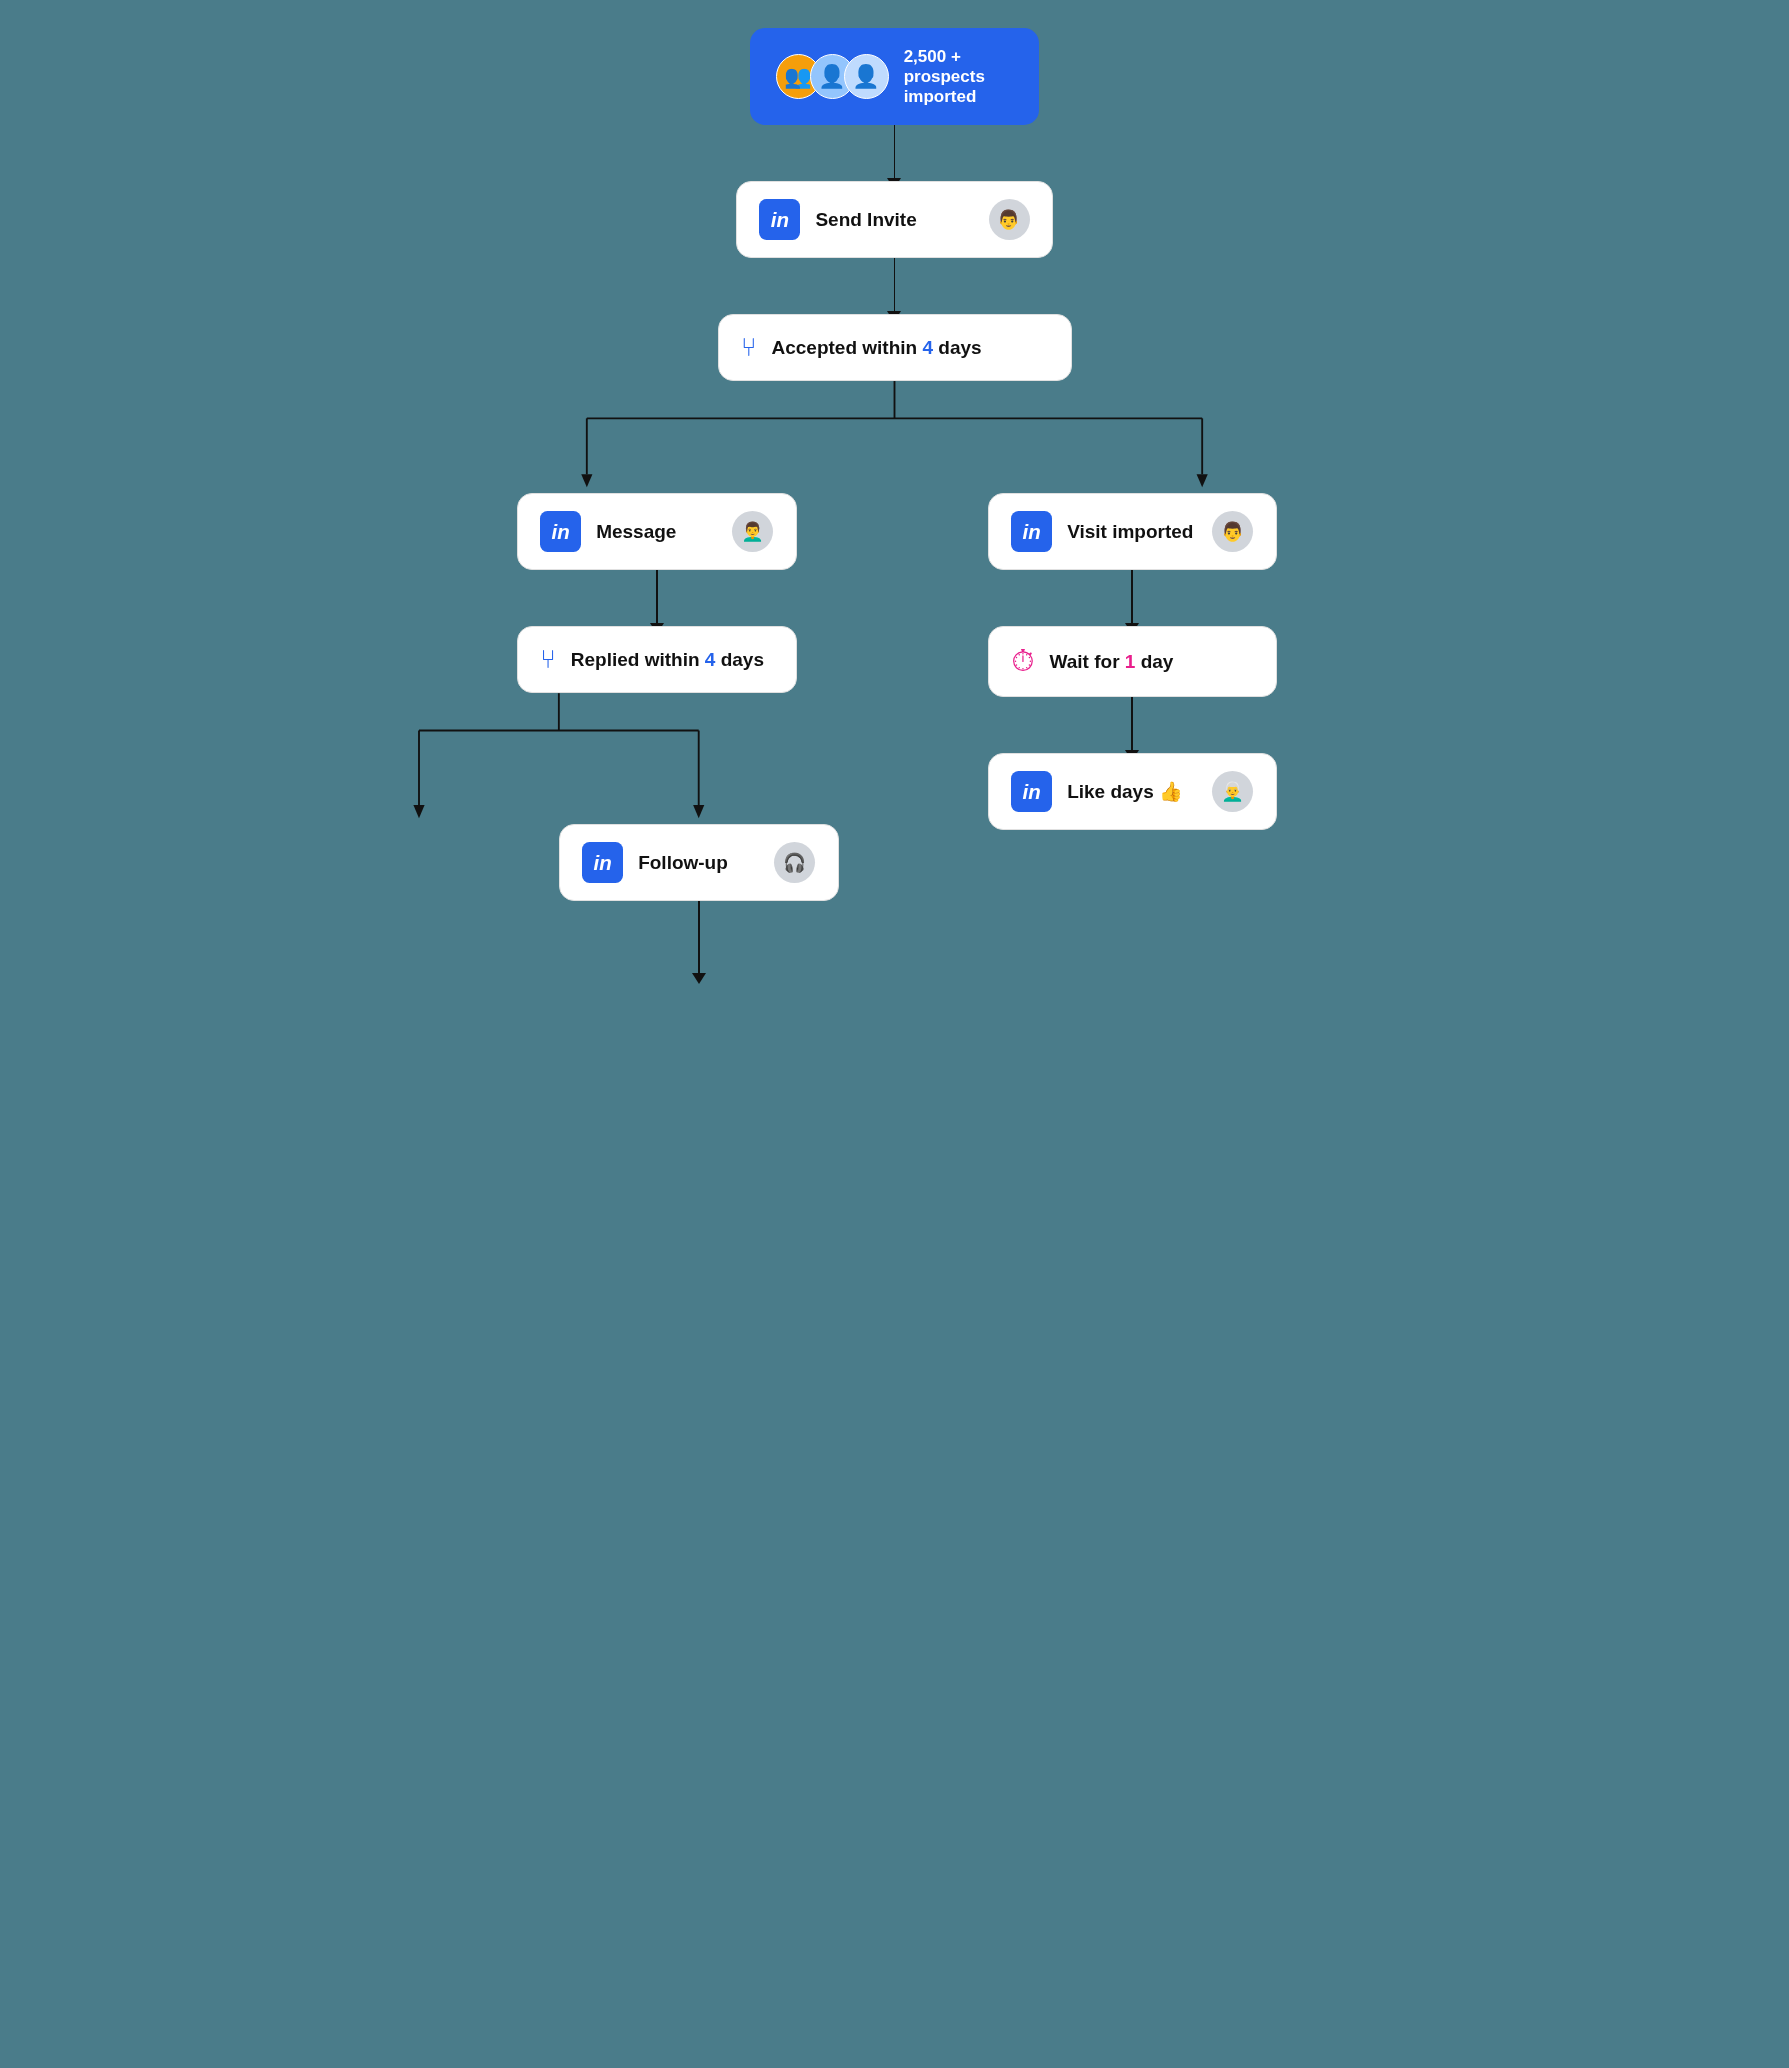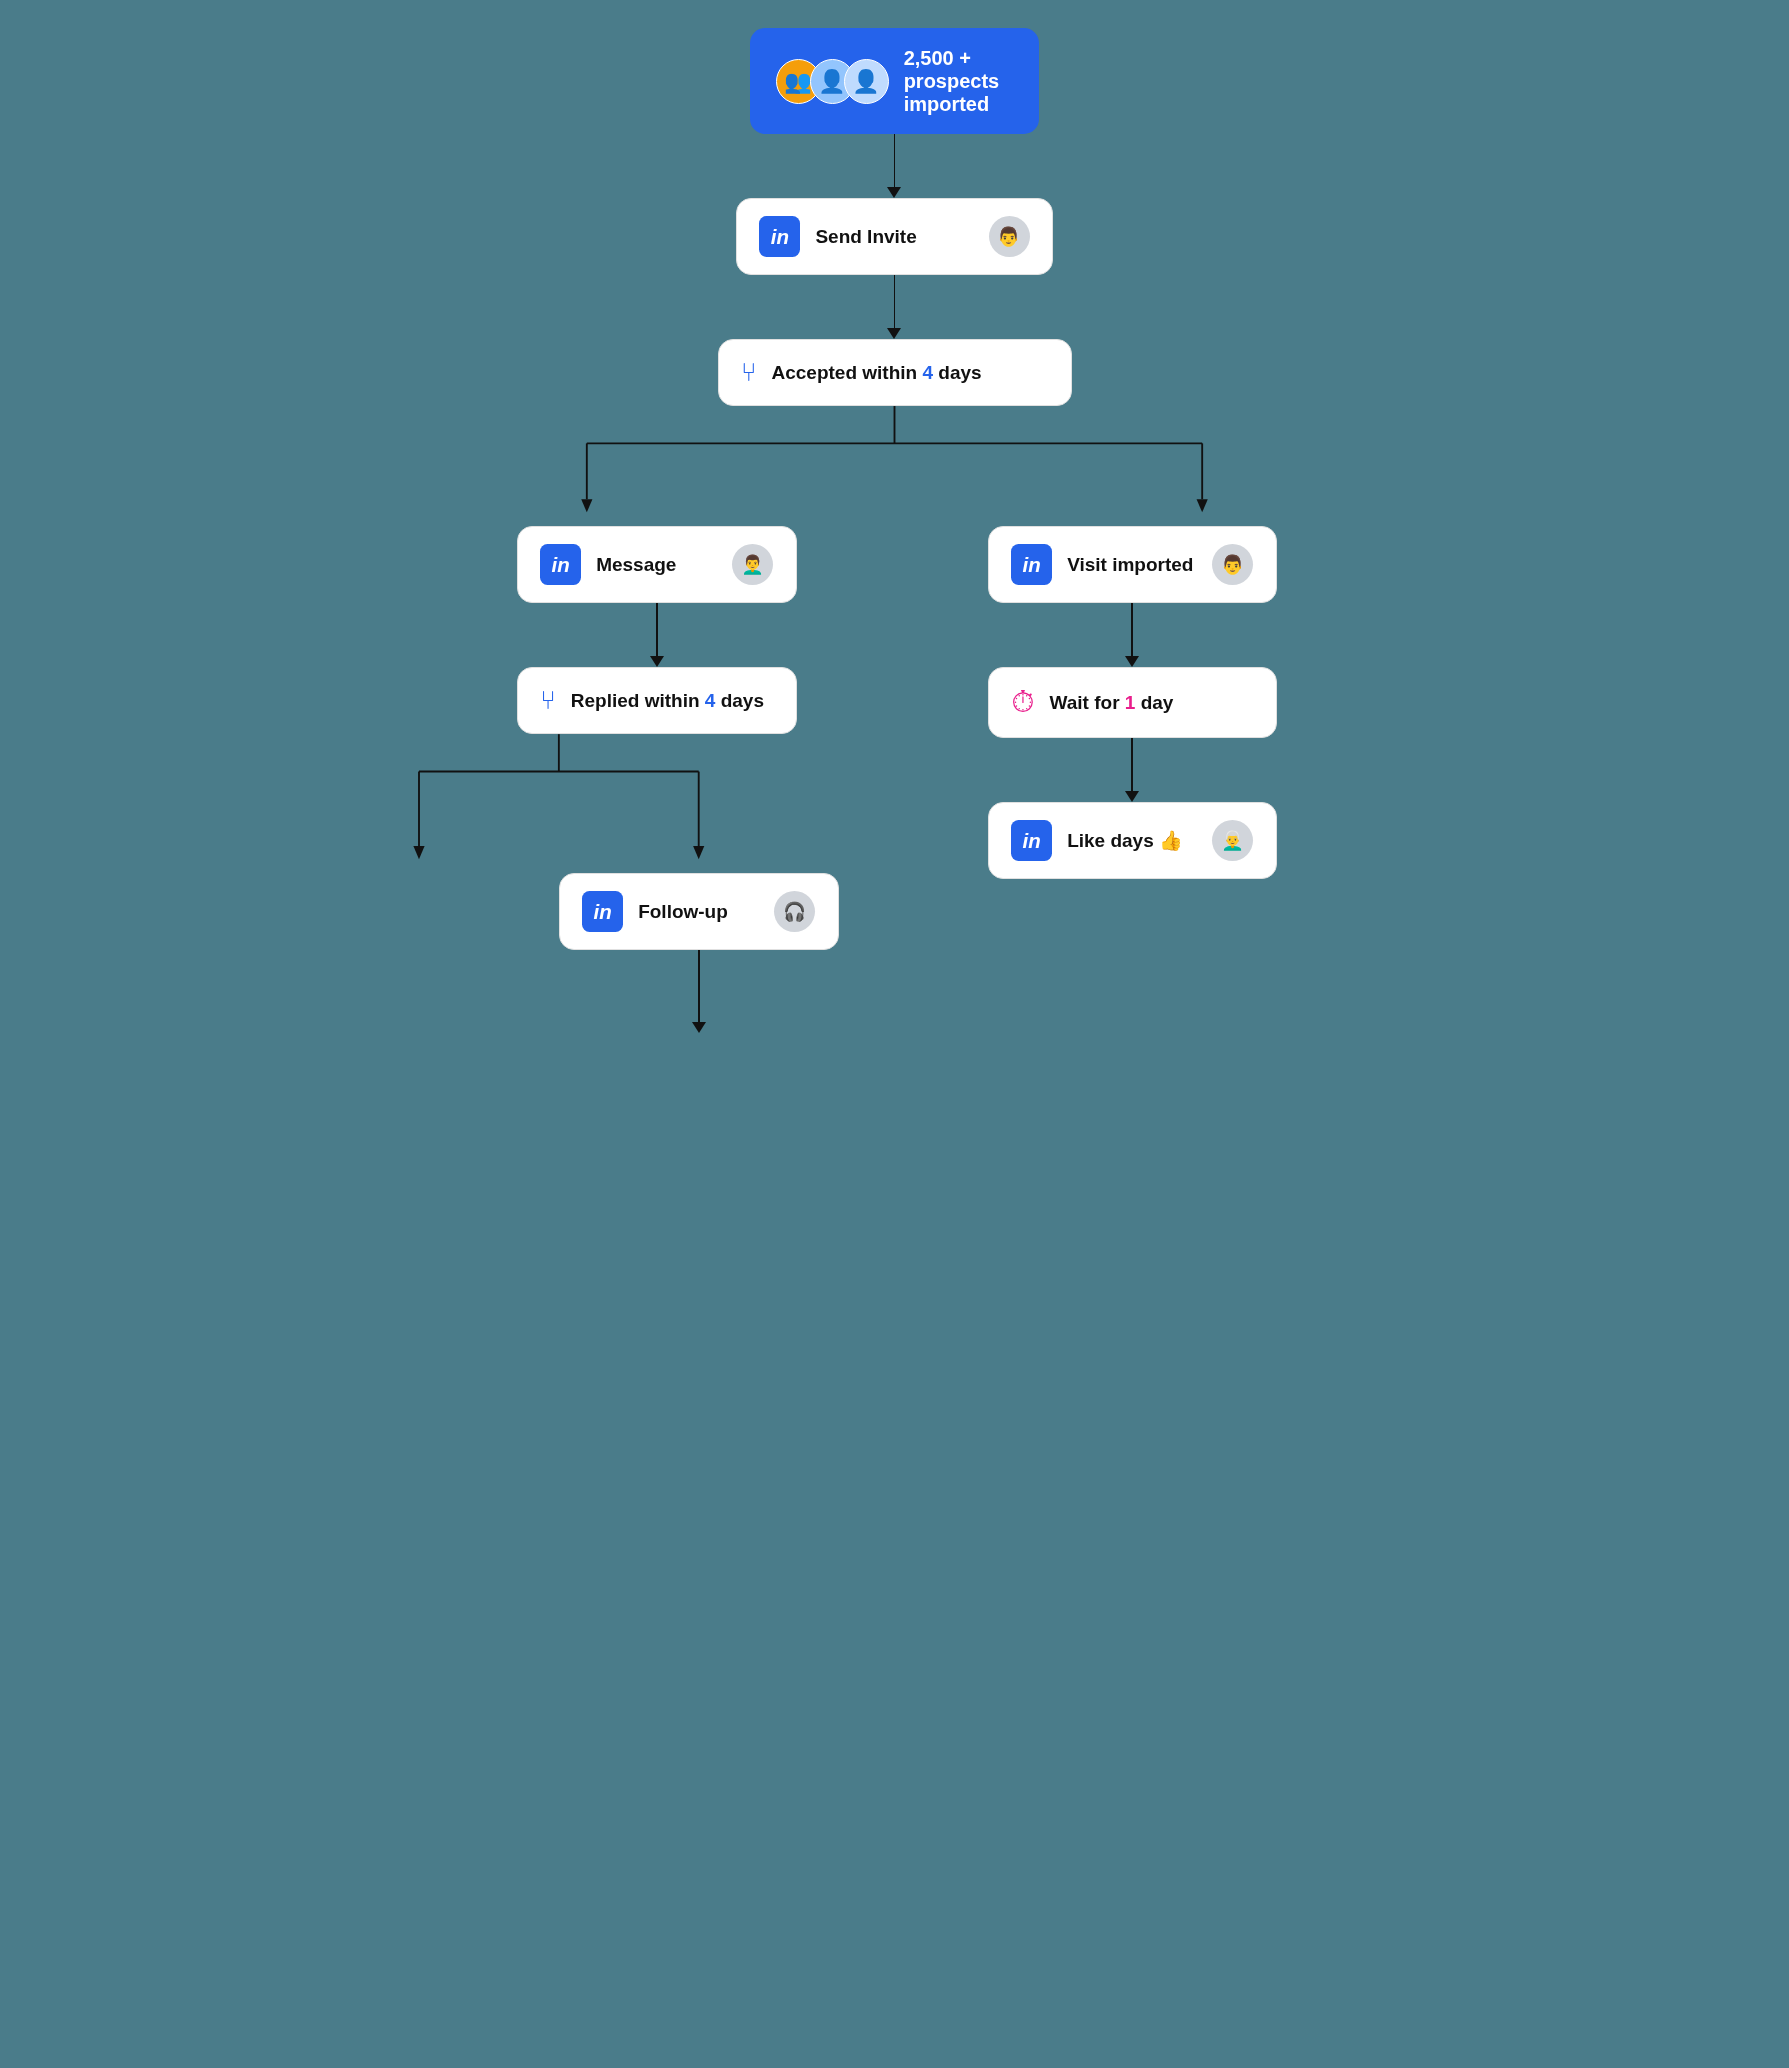--- a/index.html
+++ b/index.html
@@ -24,38 +24,37 @@
     .node {
       background: white;
       border-radius: 15px;
       border: 1.9px solid #e0e0e0;
       display: flex;
       align-items: center;
       padding: 17px 22.4px;
       gap: 15px;
       position: relative;
       z-index: 2;
-      margin-top: 8px;
     }
     .node-blue {
       background: #2563eb;
       border: none;
       border-radius: 15px;
       padding: 18.6px 26px;
       display: flex;
       align-items: center;
       gap: 15px;
     }
     .node-text {
       font-size: 19px;
       font-weight: 700;
       color: #111;
     }
     .node-text-white {
-      font-size: 20px;
+      font-size: 17px;
       font-weight: 700;
       color: white;
     }
     .node-text .highlight {
       color: #2563eb;
     }
 
     
     .li-icon {
       width: 41px;

